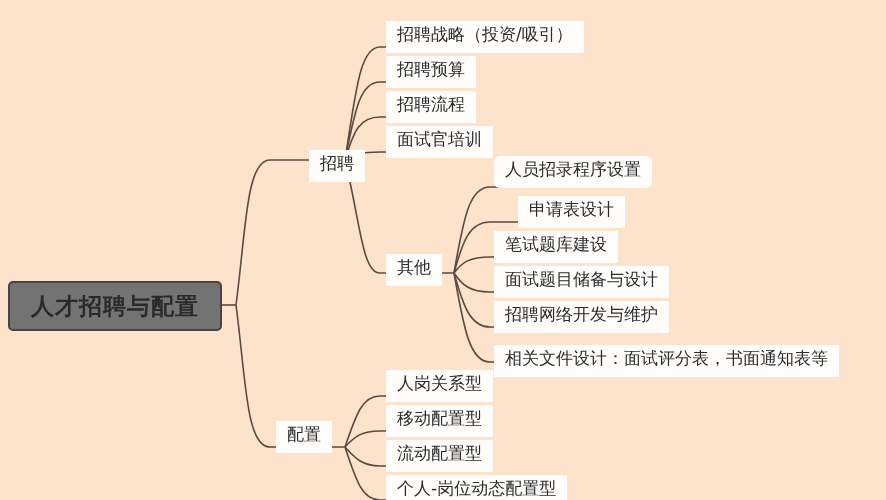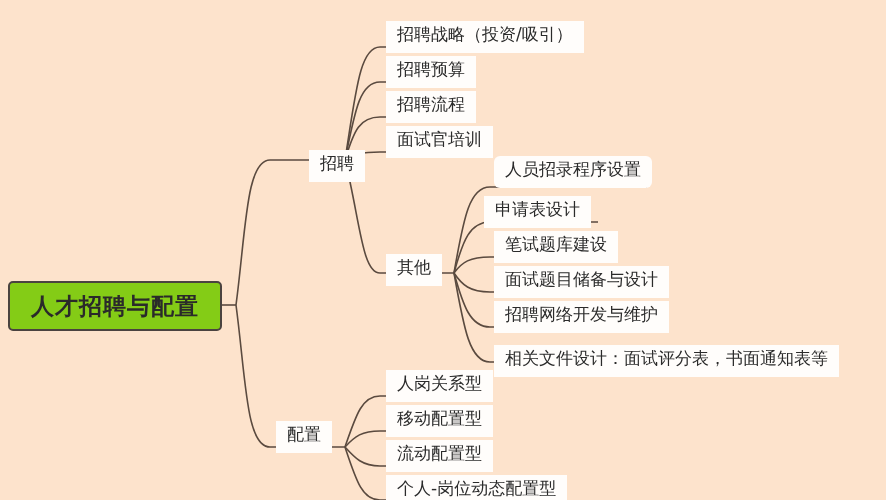--- a/index.html
+++ b/index.html
@@ -9,21 +9,21 @@
     font-family: "DejaVu Sans", "Liberation Sans", sans-serif;
   }
   #links { position:absolute; left:0; top:0; width:886px; height:500px; }
   .node {
     position:absolute; background:#fffdfb; color:#2b2b2b;
     font-size:17px; line-height:26px; height:32px; padding:0 11px;
     white-space:nowrap; box-sizing:border-box;
   }
   .root {
     position:absolute; left:8px; top:281px; width:214px; height:50px;
-    background:#84cc16; border:2.5px solid #4a4340; border-radius:5px;
+    background:#737373; border:2.5px solid #4a4340; border-radius:5px;
     box-sizing:border-box; display:flex; align-items:center; justify-content:center;
     font-size:23px; font-weight:bold; color:#2a2a2a; letter-spacing:1px;
   }
 </style>
 </head>
 <body>
 
 <svg id="links" xmlns="http://www.w3.org/2000/svg">
   <g fill="none" stroke="#5a4a3f" stroke-width="1.6">
 
@@ -61,21 +61,21 @@
 <div class="node" style="left:276px; top:150px;margin-left:33px;"><span>招聘</span></div>
 <div class="node" style="left:276px; top:421px;"><span>配置</span></div>
 <div class="node" style="left:386px; top:254px;"><span>其他</span></div>
 
 <div class="node" style="left:386px; top:21px;"><span>招聘战略（投资/吸引）</span></div>
 <div class="node" style="left:386px; top:56px;text-align:right;"><span>招聘预算</span></div>
 <div class="node" style="left:386px; top:91px;"><span>招聘流程</span></div>
 <div class="node" style="left:386px; top:126px;"><span>面试官培训</span></div>
 
 <div class="node" style="left:494px; top:156px;border-radius:6px;"><span>人员招录程序设置</span></div>
-<div class="node" style="left:484px; top:196px;"><span>申请表设计</span></div>
+<div class="node" style="left:518px; top:196px;"><span>申请表设计</span></div>
 <div class="node" style="left:494px; top:231px;"><span>笔试题库建设</span></div>
 <div class="node" style="left:494px; top:266px;"><span>面试题目储备与设计</span></div>
 <div class="node" style="left:494px; top:301px;"><span>招聘网络开发与维护</span></div>
 <div class="node" style="left:494px; top:336px;margin-top:9px;"><span>相关文件设计：面试评分表，书面通知表等</span></div>
 
 <div class="node" style="left:386px; top:370px;"><span>人岗关系型</span></div>
 <div class="node" style="left:386px; top:405px;"><span>移动配置型</span></div>
 <div class="node" style="left:386px; top:440px;"><span>流动配置型</span></div>
 <div class="node" style="left:386px; top:475px;"><span>个人-岗位动态配置型</span></div>
 

